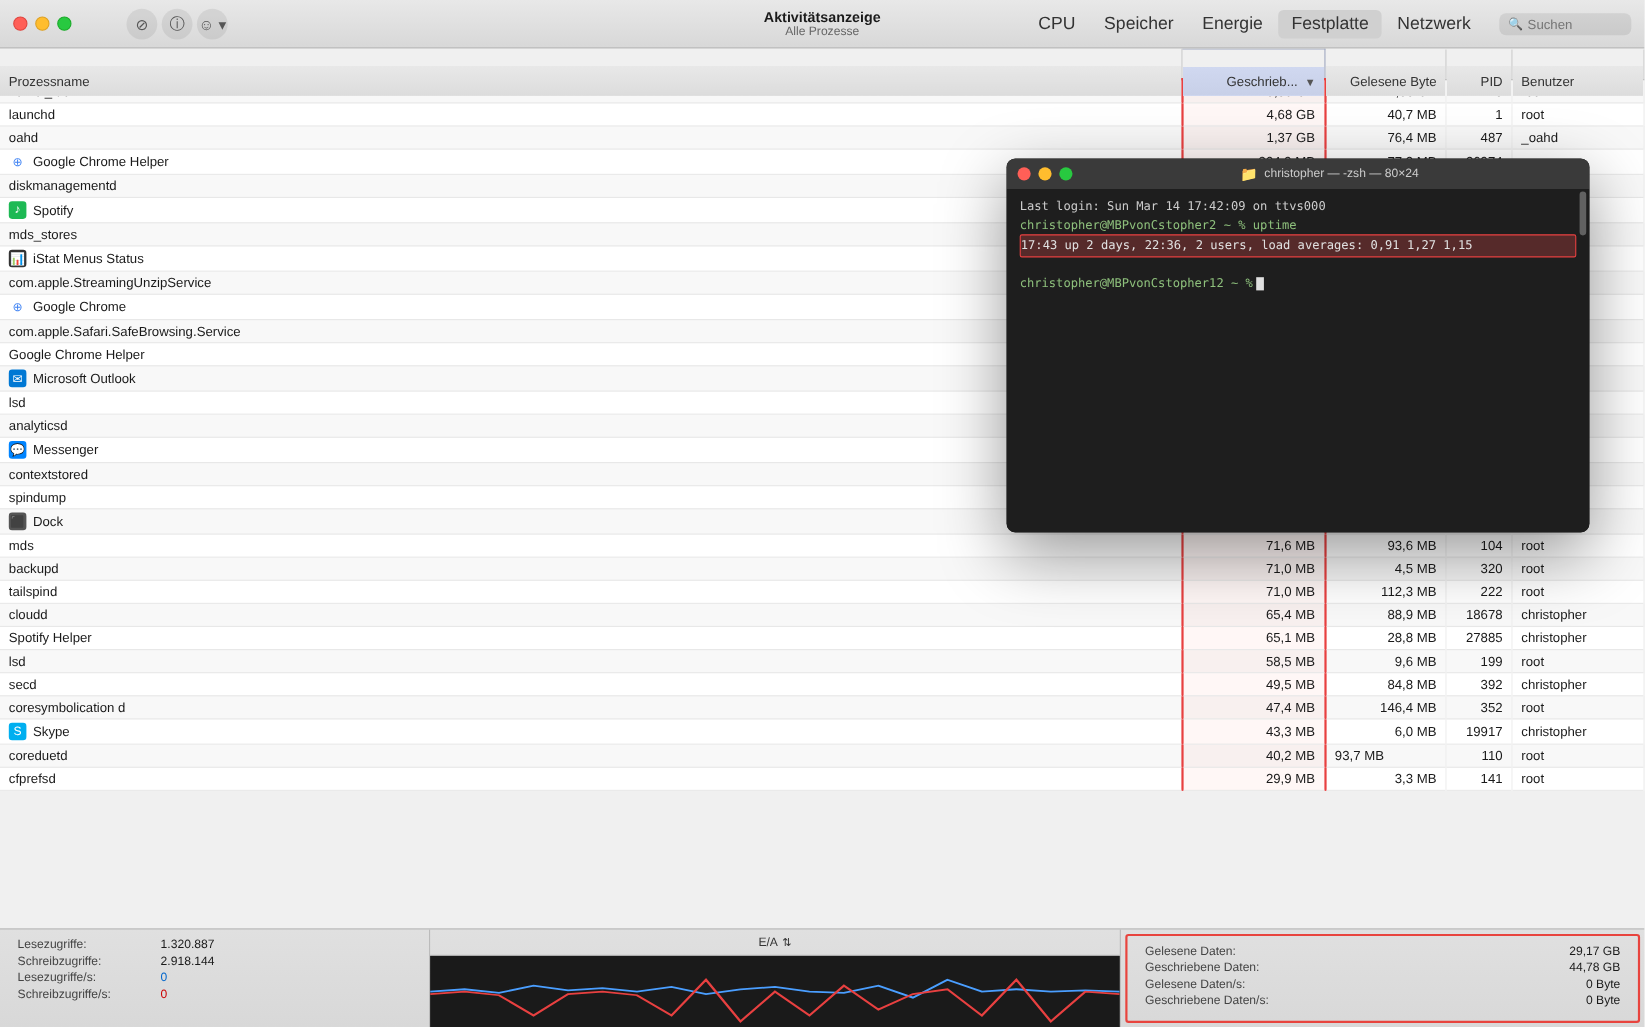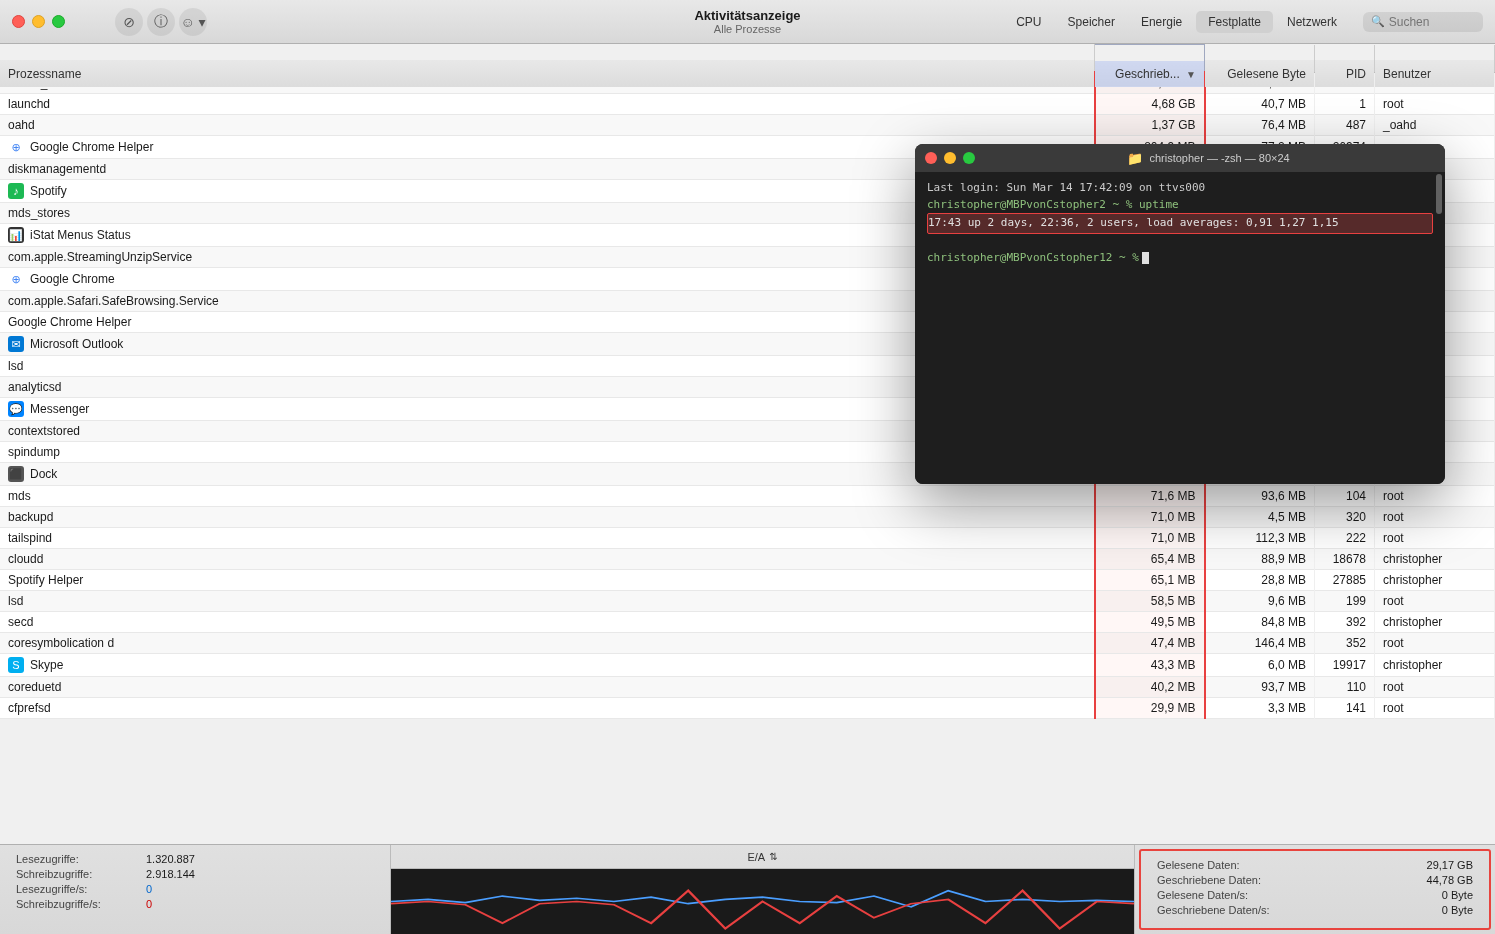--- a/index.html
+++ b/index.html
@@ -76,21 +76,21 @@
     .titlebar-tabs {
       display: flex;
       gap: 2px;
       margin-left: auto;
       align-items: center;
     }
     .tab-btn {
       padding: 4px 12px;
       border: none;
       border-radius: 5px;
-      font-size: 12px;
+      font-size: 16px;
       cursor: pointer;
       background: transparent;
       color: #333;
     }
     .tab-btn.active {
       background: #d0d0d0;
       font-weight: 500;
     }
     .search-box {
       display: flex;
@@ -175,21 +175,21 @@
     .app-icon {
       width: 16px;
       height: 16px;
       border-radius: 3px;
       flex-shrink: 0;
       display: flex;
       align-items: center;
       justify-content: center;
       font-size: 11px;
     }
-    .col-written { width: 110px; text-align: right; }
+    .col-written { width: 130px; text-align: right; }
     .col-read { width: 110px; text-align: right; }
     .col-pid { width: 60px; text-align: right; }
     .col-user { width: 120px; }
     .col-name { min-width: 250px; }
 
     
     .col-written-cell {
       background: rgba(255, 100, 80, 0.05);
     }
 
@@ -249,21 +249,21 @@
       background: #1a1a1a;
       position: relative;
       overflow: hidden;
     }
     .chart-area svg {
       width: 100%;
       height: 100%;
     }
 
     .bottom-right {
-      width: 352px;
+      width: 468px;
       padding: 8px 16px;
       display: flex;
       flex-direction: column;
       gap: 3px;
       border: 2px solid #e8443e;
       margin: 4px;
       border-radius: 3px;
     }
     .bottom-right .stat-row {
       justify-content: space-between;
@@ -734,21 +734,21 @@
             <td style="text-align: right;">19917</td>
             <td>christopher</td>
           </tr>
           <tr>
             <td>
               <div class="name-cell-inner">
                 <span>coreduetd</span>
               </div>
             </td>
             <td class="col-written-cell" style="text-align: right; border-left: 2px solid rgb(232, 64, 64); border-right: 2px solid rgb(232, 64, 64);">40,2 MB</td>
-            <td style="text-align: right;">93,7 MB</td>
+            <td style="text-align: left;">93,7 MB</td>
             <td style="text-align: right;">110</td>
             <td>root</td>
           </tr>
           <tr>
             <td>
               <div class="name-cell-inner">
                 <span>cfprefsd</span>
               </div>
             </td>
             <td class="col-written-cell" style="text-align: right; border-left: 2px solid rgb(232, 64, 64); border-right: 2px solid rgb(232, 64, 64); padding-left: 48px;">29,9 MB</td>

